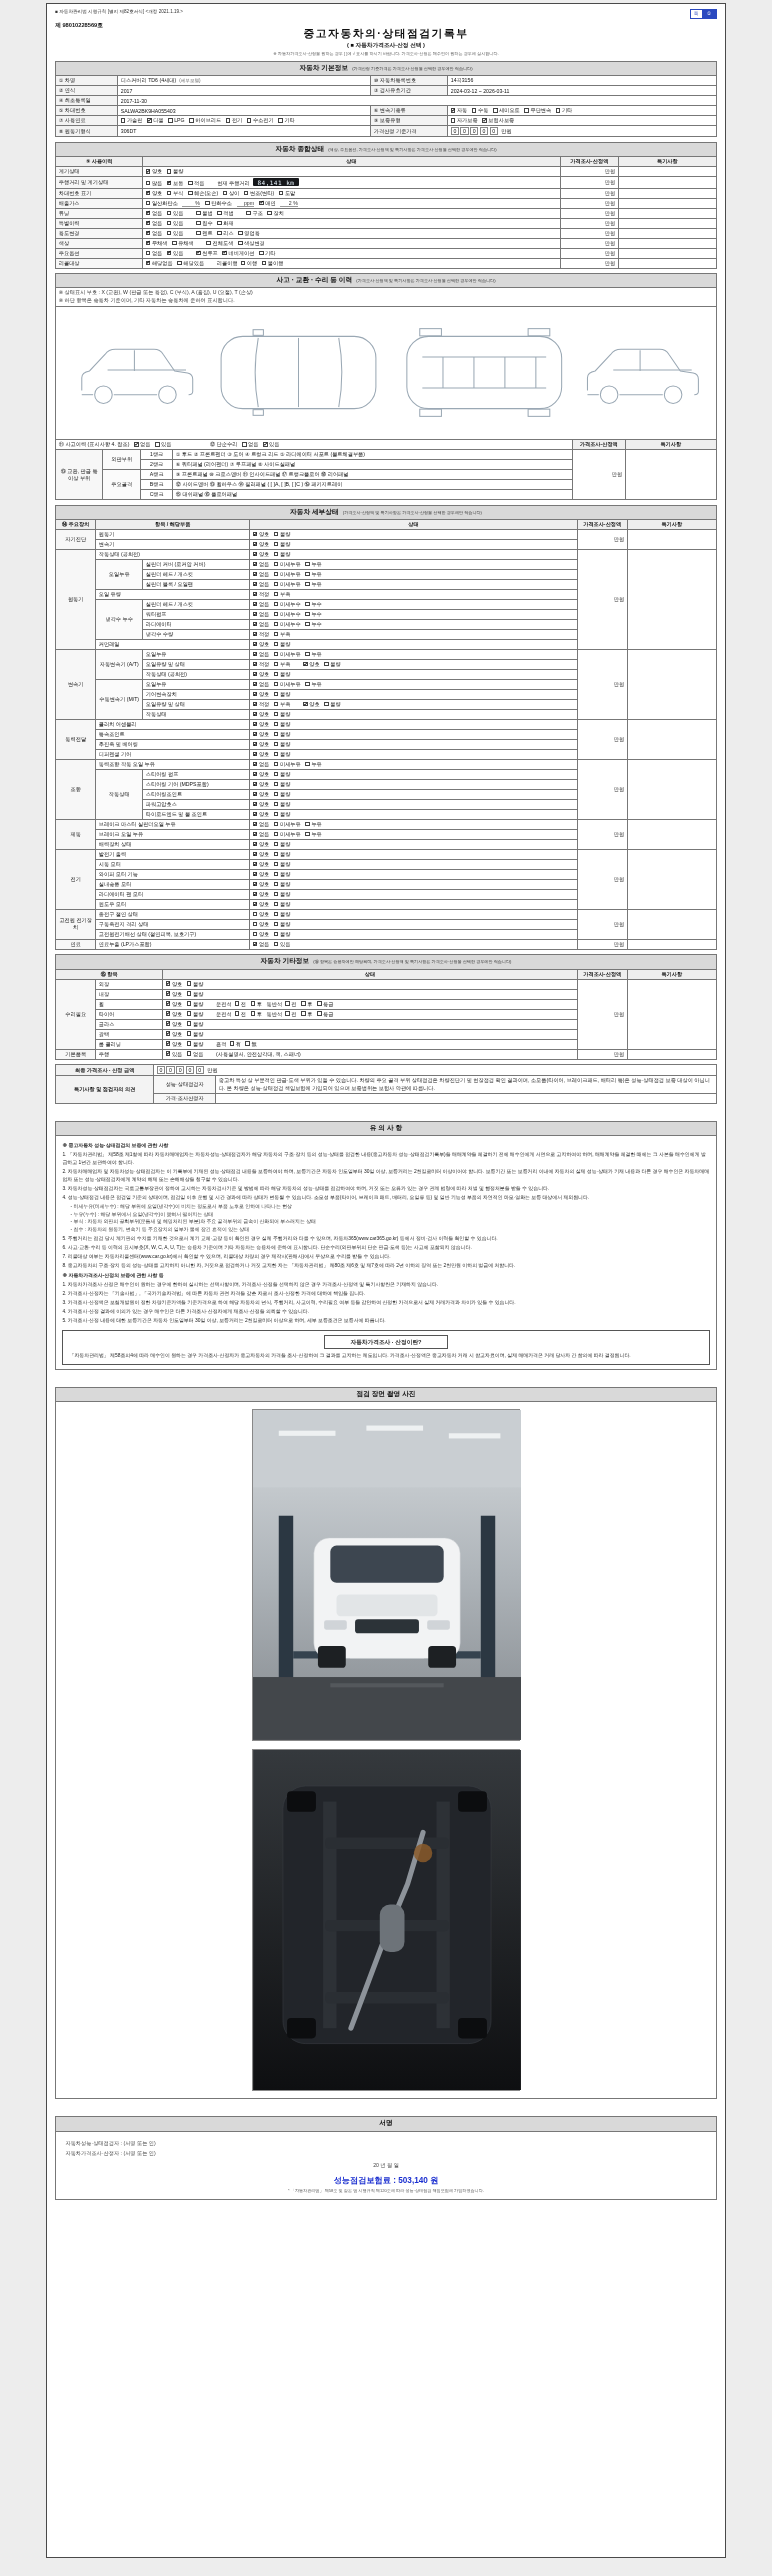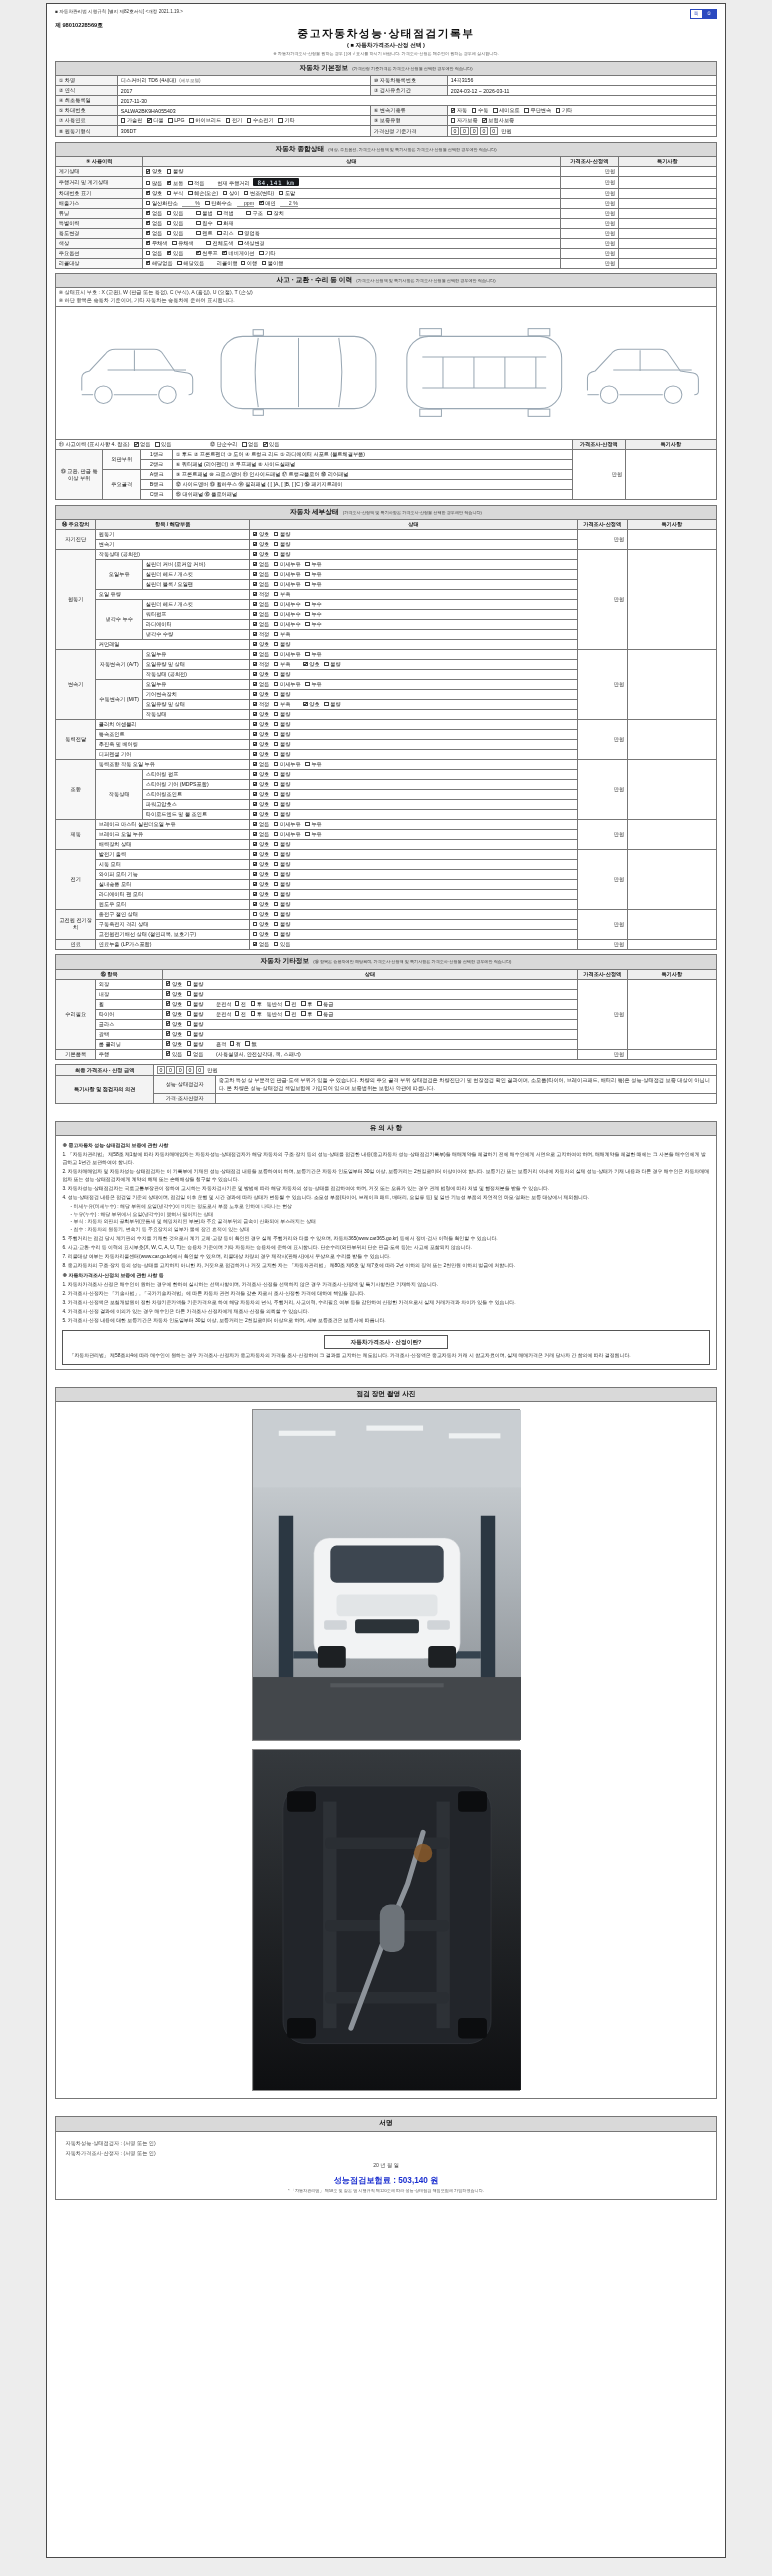--- a/index.html
+++ b/index.html
@@ -71,21 +71,21 @@
 
   <div class="topbar">
     <span>■ 자동차관리법 시행규칙 [별지 제82호서식] &lt;개정 2021.1.19.&gt;</span>
     <span class="pagebox">
       <span class="pb-l">쪽</span>
       <span class="pb-r">①</span>
     </span>
   </div>
 
   <div class="docno">제 98010228569호</div>
-  <div class="title">중고자동차성능·상태점검기록부</div>
+  <div class="title">중고자동차의·상태점검기록부</div>
   <div class="title-sub">( ■ 자동차가격조사·산정 선택 )</div>
   <div class="title-note">※ 자동차가격조사·산정을 원하는 경우 [ ]에 √ 표시를 하시기 바랍니다. 가격조사·산정은 매수인이 원하는 경우에 실시합니다.</div>
 
   <table class="tbl">
     <colgroup>
         <col style="width:62px">
         <col style="width:253px">
         <col style="width:77px">
         <col>
       </colgroup>

